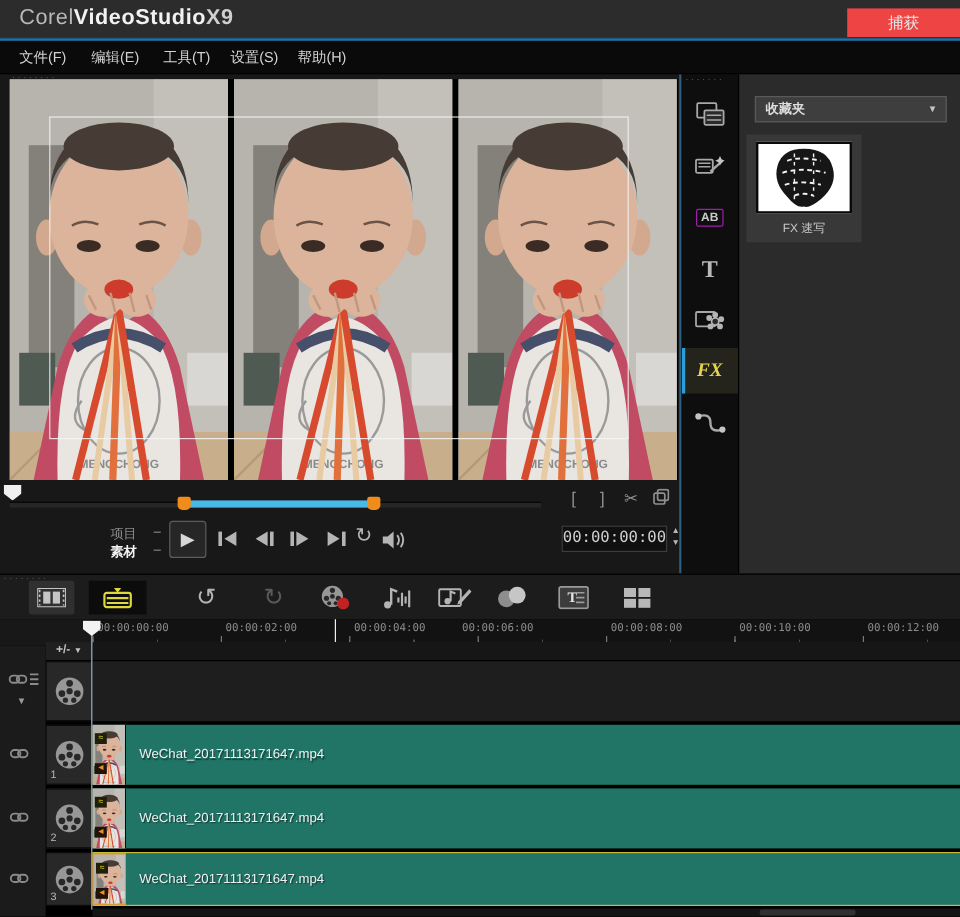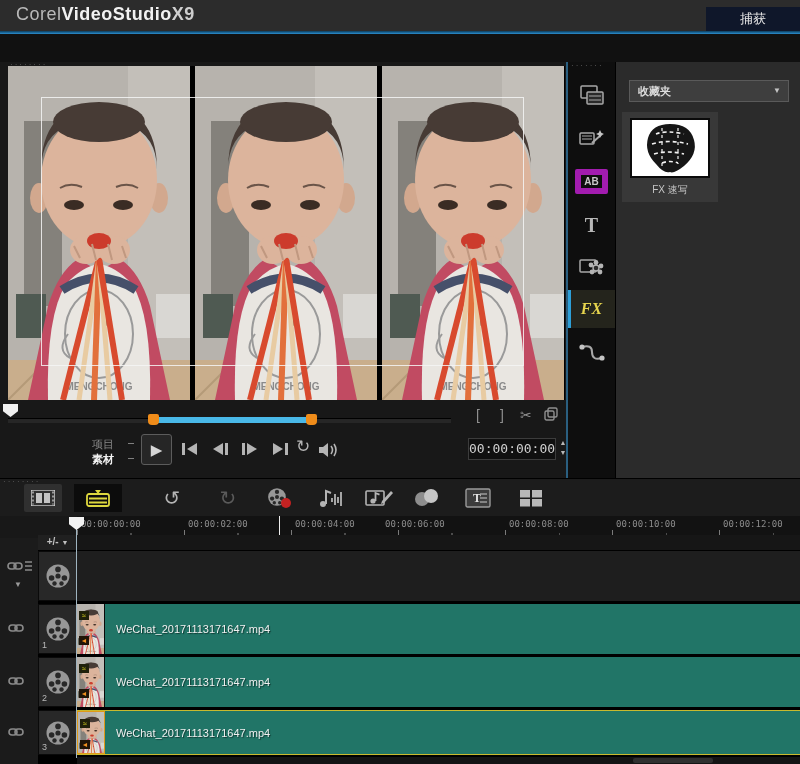--- a/index.html
+++ b/index.html
@@ -7,21 +7,21 @@
   body { font-family:"Liberation Sans", sans-serif; }
   #app { position:relative; width:800px; height:764px; background:#111; overflow:hidden; }
   .abs { position:absolute; }
 
   
   .titlebar { left:0; top:0; width:800px; height:31px; background:#2c2c2c; }
   .blueline { left:0; top:31px; width:800px; height:3px; background:linear-gradient(#0c3c5c,#2b8fd0); }
   .brand { left:16px; top:4px; font-size:18px; color:#b9b9b9; letter-spacing:.5px; }
   .brand b { color:#f2f2f2;margin-top:32px; }
   .brand .ver { color:#cfcfcf; font-weight:bold; }
-  .capture-tab { left:706px; top:7px; width:94px; height:24px; background:#0f172a; color:#e8e8e8;
+  .capture-tab { left:706px; top:7px; width:94px; height:24px; background:#ef4444; color:#e8e8e8;
                  font-size:13px; text-align:center; line-height:24px; }
   .menubar { left:0; top:34px; width:800px; height:28px; background:#0a0a0a; border-bottom:1px solid #000; }
   .menu-item { position:absolute; top:6px; font-size:12px; color:#d2d2d2; }
 
   
   .preview-panel { left:0; top:62px; width:566px; height:416px; background:#181818; }
   .dots { font-size:8px; color:#5a5a5a; letter-spacing:2px; line-height:4px; }
   .video-strip { left:8px; top:66px; width:557px; height:334px; background:#000; display:flex; gap:5px; }
   .frame { width:182px; height:334px; overflow:hidden; background:#b7b3ad; }
   .frame svg { display:block; }
@@ -49,21 +49,21 @@
   .tc-box { left:468px; top:438px; width:88px; height:22px; background:#101010; border:1px solid #3c3c3c;
             color:#cfcfcf; font-family:"DejaVu Sans Mono", monospace; font-size:13px; text-align:center; line-height:20px; }
   .tc-spin { left:558px; top:438px; width:10px; height:22px; color:#b8b8b8; font-size:7px; line-height:10px; text-align:center; }
 
   
   .nav-divider { left:566px; top:62px; width:2px; height:416px; background:#2a5f80; }
   .side-nav { left:568px; top:62px; width:47px; height:416px; background:#0e0e0e; }
   .nav-btn { position:absolute; left:0; width:47px; height:38px; display:flex; align-items:center; justify-content:center; }
   .nav-btn.active { background:#24241c; box-shadow:inset 3px 0 0 #2d9fd8; }
   .fx-glyph { font-family:Liberation Serif, serif; font-style:italic; font-weight:bold; font-size:16px; color:#e6d44e; }
-  .ab-box { border:6px solid #a21caf; border-radius:2px; color:#c8c8c8; font-size:10px; font-weight:bold; padding:1px 3px; }
+  .ab-box { border:1px solid #a21caf; border-radius:2px; color:#c8c8c8; font-size:10px; font-weight:bold; padding:1px 3px; }
   .t-glyph { font-family:"Liberation Serif", serif; font-weight:bold; font-size:20px; color:#b8b8b8; }
 
   
   .library { left:615px; top:62px; width:185px; height:416px; background:#2b2b2b; border-left:1px solid #000; }
   .gallery-dd { left:629px; top:80px; width:160px; height:22px; background:#3e3e3e; border:1px solid #5a5a5a;
                 color:#dcdcdc; font-size:11px; font-weight:bold; line-height:20px; padding-left:8px; }
   .dd-arrow { position:absolute; right:7px; top:0; font-size:8px; color:#c4c4c4; line-height:20px; }
   .lib-chip { left:622px; top:112px; width:96px; height:90px; background:#383838; }
   .lib-thumb { left:630px; top:118px; width:80px; height:60px; background:#fff; border:2px solid #0a0a0a; }
   .lib-label { left:622px; top:183px; width:96px; text-align:center; font-size:10px; color:#c6c6c6; }
@@ -172,20 +172,27 @@
   </svg>
 
   <div class="abs titlebar">
     <div class="abs brand">
       <span>Corel</span><b>VideoStudio</b><span class="ver">X9</span>
     </div>
     <div class="abs capture-tab">捕获</div>
   </div>
   <div class="abs blueline"></div>
 
+  <div class="abs menubar">
+    <span class="menu-item" style="left:16px">文件(F)</span>
+    <span class="menu-item" style="left:76px">编辑(E)</span>
+    <span class="menu-item" style="left:136px">工具(T)</span>
+    <span class="menu-item" style="left:192px">设置(S)</span>
+    <span class="menu-item" style="left:248px">帮助(H)</span>
+  </div>
 
   <div class="abs preview-panel"></div>
   <div class="abs dots" style="left:10px;top:63px">········</div>
 
   <div class="abs video-strip">
     <div class="frame">
       <svg width="182" height="334">
           <use href="#kid"></use>
         </svg>
     </div>

